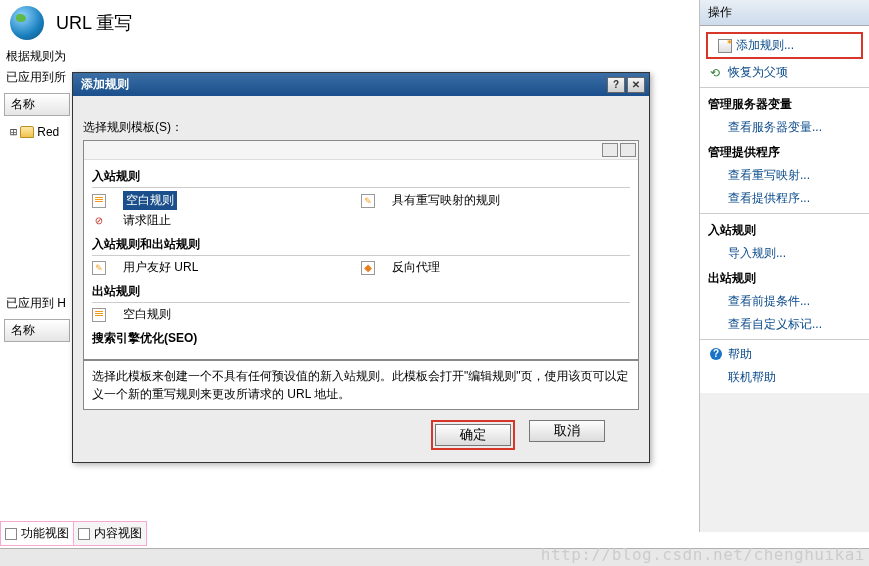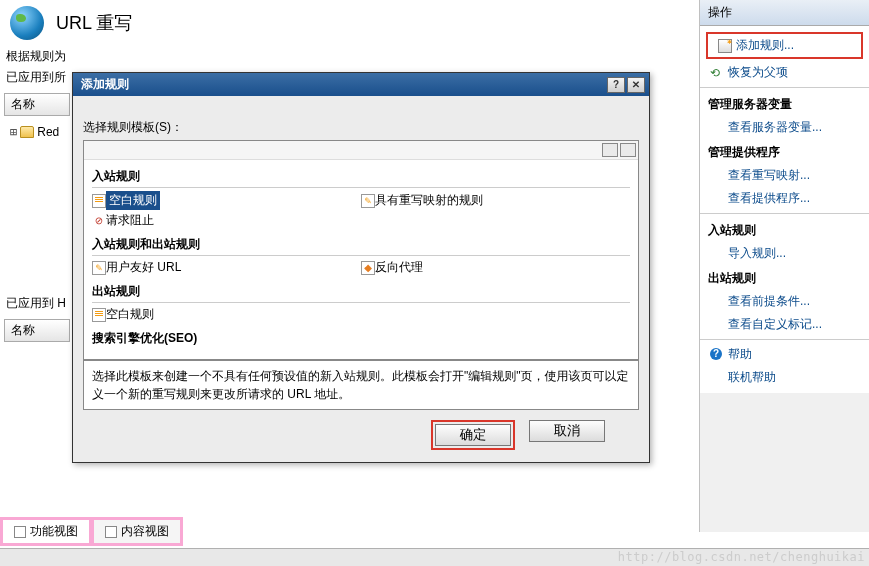--- a/index.html
+++ b/index.html
@@ -31,21 +31,21 @@
 .dlg-btns { display:flex; gap:2px; }
 .dlg-btn { width:18px; height:16px; background:linear-gradient(#f5f5f5,#cfcfcf); border:1px solid #666; font-size:10px; text-align:center; line-height:14px; color:#333; }
 .dlg-body { padding:8px 10px 12px;margin-top:15px; }
 .template-label { margin-bottom:4px; }
 .template-box { border:1px solid #888; background:#fff; position:relative; }
 .tb-head { display:flex; justify-content:flex-end; padding:2px; border-bottom:1px solid #ddd; background:#f5f5f5; }
 .view-btn { width:16px; height:14px; border:1px solid #888; background:#eaeaea; margin-left:2px; }
 .tb-content { padding:2px 8px 8px; max-height:210px; overflow:hidden; }
 .section-title { font-weight:bold; padding:6px 0 2px; border-bottom:1px solid #ccc; margin-bottom:2px; }
 .item-row { display:flex; }
-.item { display:flex; align-items:center; gap:0; width:50%; padding:1px 0; }
+.item { display:flex; align-items:center; gap:17px; width:50%; padding:1px 0; }
 .mini-icon { width:14px; height:14px; display:inline-flex; align-items:center; justify-content:center; font-size:10px; }
 .mi-doc { background:#fff; border:1px solid #999; position:relative; }
 .mi-doc::after{content:"";position:absolute;top:2px;left:2px;width:8px;height:1px;background:#f39c12;box-shadow:0 2px 0 #f39c12,0 4px 0 #f39c12;}
 .mi-denied { color:#c0392b; }
 .mi-edit { background:#fff; border:1px solid #999; }
 .mi-edit::before{content:"✎";color:#f39c12;font-size:9px;}
 .mi-orange { background:#fff; border:1px solid #999; color:#e67e22; }
 .selected { background:#1a4f8c; color:#fff; padding:1px 3px; }
 .desc-box { border:1px solid #888; border-top:1px solid #888; padding:6px 8px; background:#fff; font-size:12px; line-height:1.5; margin-top:0; }
 .btn-row { display:flex; justify-content:flex-end; gap:14px; padding:10px 34px 0 0; }
@@ -60,26 +60,26 @@
 .sb-add::before{background:linear-gradient(#fff,#ddd);border:1px solid #888;}
 .sb-add .plus-ico{position:absolute;left:17px;top:3px;color:#f39c12;font-size:9px;font-weight:bold;}
 .sb-restore::before{content:"⟲";color:#2e7d32;left:10px;font-size:12px;background:none;border:none;}
 .sb-section { font-weight:bold; padding:5px 8px 3px; }
 .sb-divider { border-top:1px solid #ccc; margin:3px 0; }
 .addrule-hl { border:2px solid #d9362a; margin:2px 6px; }
 .sb-help::before{content:"?";color:#fff;background:#1a73c7;border-radius:50%;text-align:center;line-height:12px;font-size:10px;font-weight:bold;}
 
 
 .tabs { position:absolute; bottom:20px; left:0; display:flex; }
-.tab { border:3px solid #f9a8d4; padding:3px 11px; background:#f5f5f5; display:flex; align-items:center; gap:4px; margin-right:-1px; }
+.tab { border:1px solid #f9a8d4; padding:3px 4px; background:#f5f5f5; display:flex; align-items:center; gap:4px; margin-right:-1px; }
 .tab-icon { width:12px; height:12px; border:1px solid #888; background:#fff; }
 .tab.active { background:#fff; }
 
 
-.watermark { position:absolute; bottom:2px; right:4px; color:#ccc; font-family:monospace; font-size:12px; letter-spacing:0.5px; }
+.watermark { position:absolute; bottom:2px; right:4px; color:#ccc; font-family:monospace; font-size:16px; letter-spacing:0.5px; }
 .bottom-bar { position:absolute; bottom:0; left:0; right:0; height:18px; background:#e8e8e8; border-top:1px solid #b0b0b0; }
 </style>
 </head>
 <body>
 
 <div class="container">
   <div class="main">
     <div class="header">
       <div class="globe"></div>
       <div class="title">URL 重写</div>

